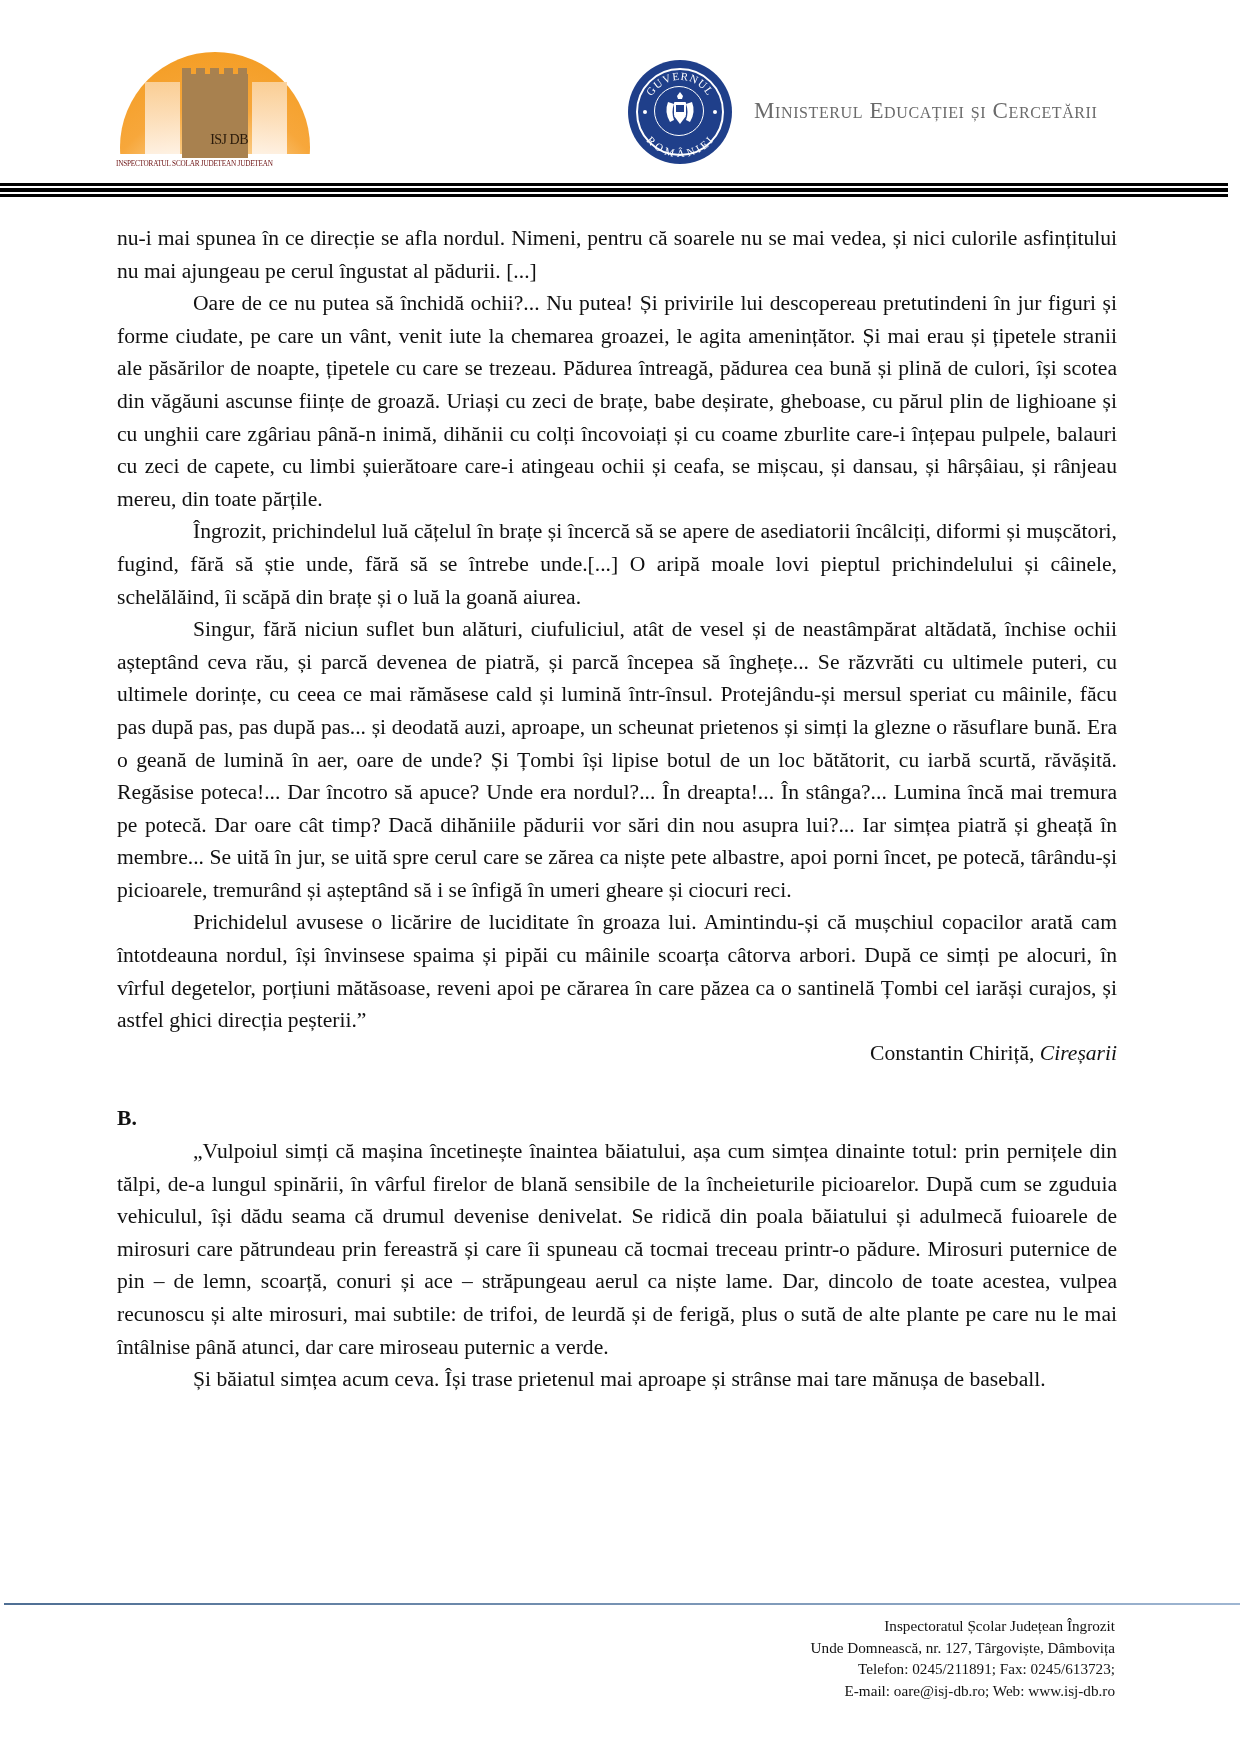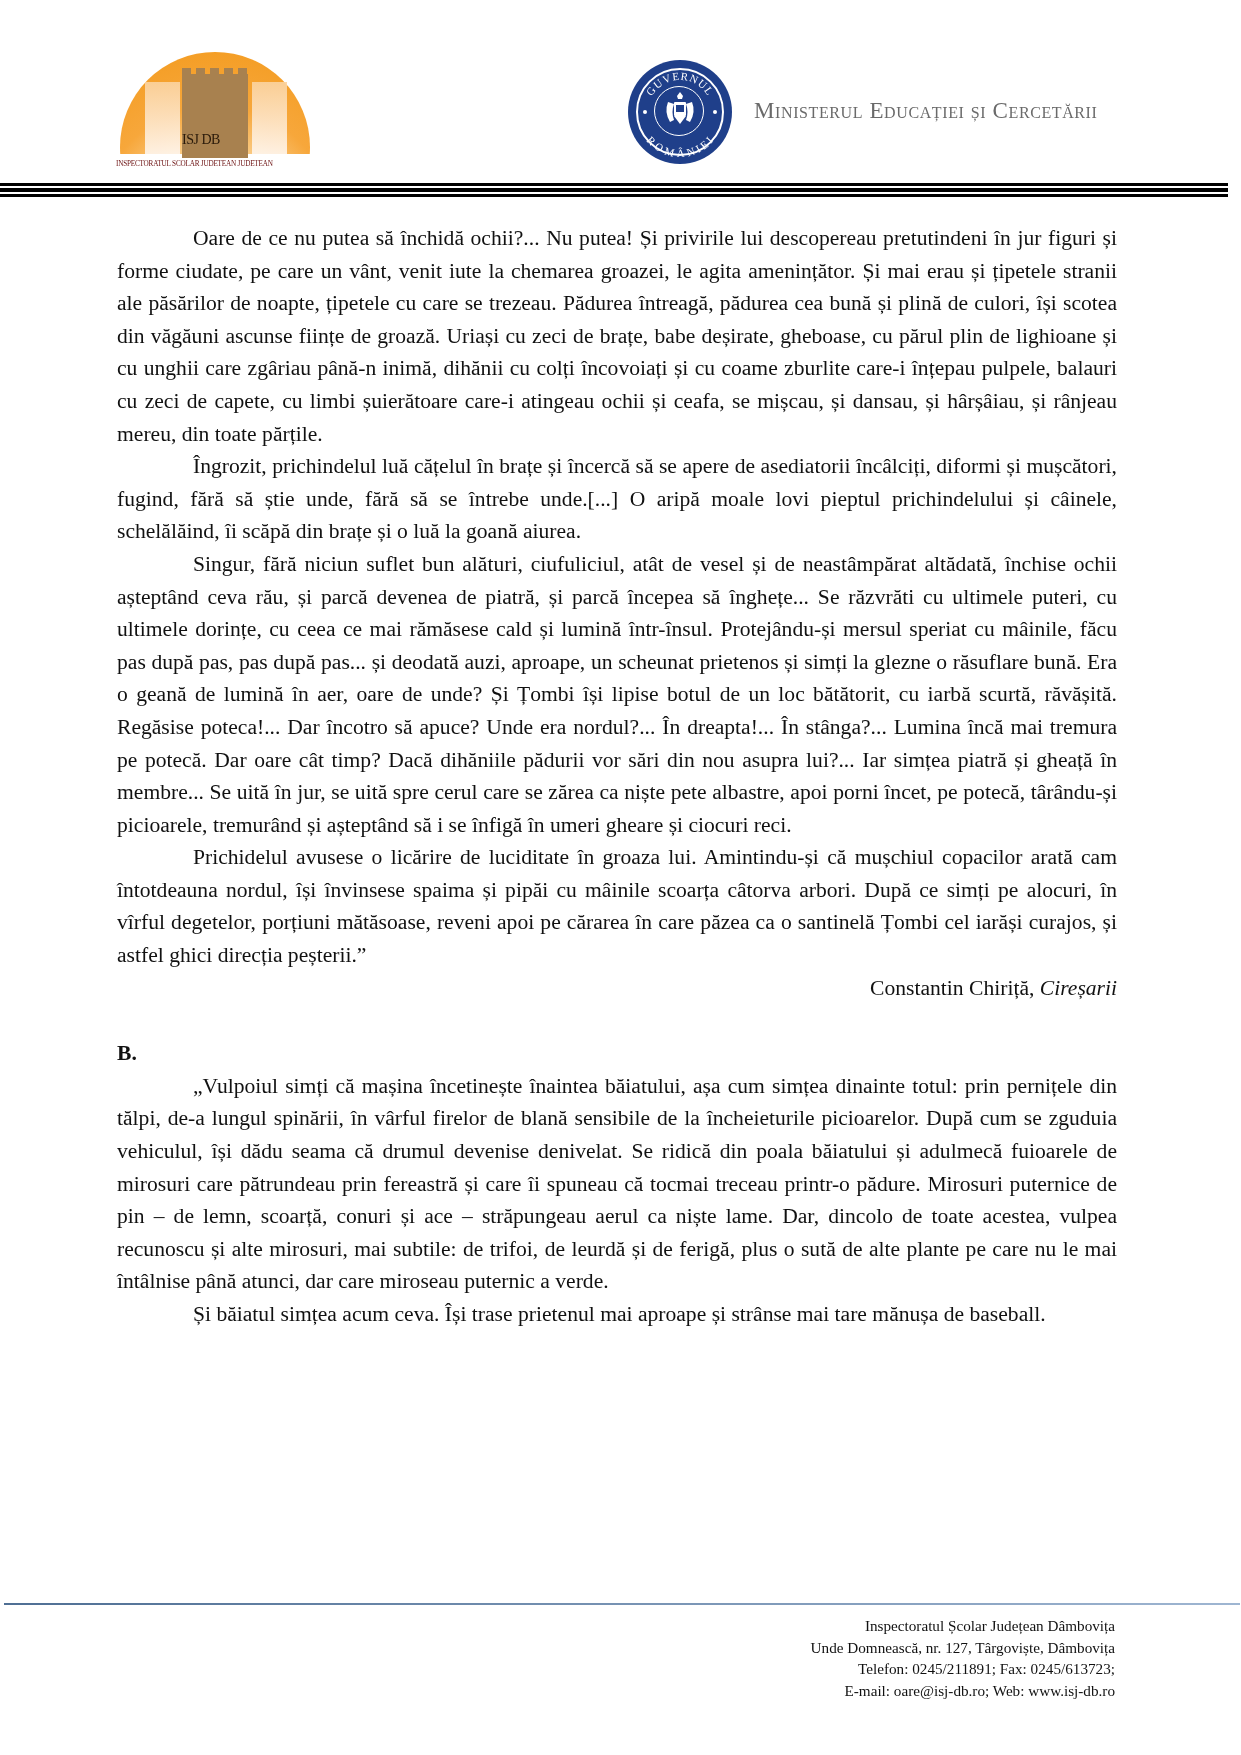--- a/index.html
+++ b/index.html
@@ -12,21 +12,21 @@
     .isj-sun { position: absolute; left: 0; top: 0; width: 190px; height: 190px; border-radius: 50%;
                background: radial-gradient(circle at 50% 90%, #fff7ea 0%, #fbd9a2 30%, #f7a73b 60%, #f39a1c 100%);
                clip-path: inset(0 0 88px 0); }
     .isj-pillar-l { position: absolute; left: 25px; top: 30px; width: 35px; height: 72px;
                     background: linear-gradient(to bottom, #fbd3a0, #fff6ee); opacity: 0.9; }
     .isj-pillar-r { position: absolute; left: 132px; top: 30px; width: 35px; height: 72px;
                     background: linear-gradient(to bottom, #fbd3a0, #fff6ee); opacity: 0.9; }
     .isj-tower { position: absolute; left: 62px; top: 22px; width: 66px; height: 84px; background: #a8814f; }
     .isj-tower::before { content: ""; position: absolute; left: 0; top: -6px; width: 66px; height: 6px;
       background: repeating-linear-gradient(to right, #a8814f 0 9px, transparent 9px 14px); }
-    .isj-abbr { position: absolute; left: 62px; width: 66px; top: 80px; text-align: left;
+    .isj-abbr { position: absolute; left: 62px; width: 66px; top: 80px; text-align: right;
                 font-size: 14px; color: #2a1a0a; letter-spacing: -0.5px; }
     .isj-caption { position: absolute; left: -4px; top: 108px; width: 200px; font-size: 7.2px;
                    color: #6b1010; white-space: nowrap; letter-spacing: -0.2px; }
 
     .gov-seal { position: absolute; left: 628px; top: 60px; width: 104px; height: 104px; border-radius: 50%;
                 background: #1f3f8a; }
     .gov-seal .ring { position: absolute; left: 8px; top: 8px; width: 84px; height: 84px; border-radius: 50%;
                       border: 2px solid #ffffff; }
     .gov-seal .inner { position: absolute; left: 26px; top: 26px; width: 48px; height: 48px; border-radius: 50%;
                        border: 1.5px solid #ffffff; }
@@ -102,34 +102,35 @@
     <div class="l1"></div>
       <div class="g1"></div>
       <div class="l2"></div>
       <div class="g2"></div>
       <div class="l3"></div>
   </div>
 </div>
 
 <div class="content">
   <div>
+    <p>nu-i mai spunea în ce direcție se afla nordul. Nimeni, pentru că soarele nu se mai vedea, și nici culorile asfințitului nu mai ajungeau pe cerul îngustat al pădurii. [...]</p>
     <p class="indent">Oare de ce nu putea să închidă ochii?... Nu putea! Și privirile lui descopereau pretutindeni în jur figuri și forme ciudate, pe care un vânt, venit iute la chemarea groazei, le agita amenințător. Și mai erau și țipetele stranii ale păsărilor de noapte, țipetele cu care se trezeau. Pădurea întreagă, pădurea cea bună și plină de culori, își scotea din văgăuni ascunse ființe de groază. Uriași cu zeci de brațe, babe deșirate, gheboase, cu părul plin de lighioane și cu unghii care zgâriau până-n inimă, dihănii cu colți încovoiați și cu coame zburlite care-i înțepau pulpele, balauri cu zeci de capete, cu limbi șuierătoare care-i atingeau ochii și ceafa, se mișcau, și dansau, și hârșâiau, și rânjeau mereu, din toate părțile.</p>
     <p class="indent">Îngrozit, prichindelul luă cățelul în brațe și încercă să se apere de asediatorii încâlciți, diformi și mușcători, fugind, fără să știe unde, fără să se întrebe unde.[...] O aripă moale lovi pieptul prichindelului și câinele, schelălăind, îi scăpă din brațe și o luă la goană aiurea.</p>
     <p class="indent">Singur, fără niciun suflet bun alături, ciufuliciul, atât de vesel și de neastâmpărat altădată, închise ochii așteptând ceva rău, și parcă devenea de piatră, și parcă începea să înghețe... Se răzvrăti cu ultimele puteri, cu ultimele dorințe, cu ceea ce mai rămăsese cald și lumină într-însul. Protejându-și mersul speriat cu mâinile, făcu pas după pas, pas după pas... și deodată auzi, aproape, un scheunat prietenos și simți la glezne o răsuflare bună. Era o geană de lumină în aer, oare de unde? Și Țombi își lipise botul de un loc bătătorit, cu iarbă scurtă, răvășită. Regăsise poteca!... Dar încotro să apuce? Unde era nordul?... În dreapta!... În stânga?... Lumina încă mai tremura pe potecă. Dar oare cât timp? Dacă dihăniile pădurii vor sări din nou asupra lui?... Iar simțea piatră și gheață în membre... Se uită în jur, se uită spre cerul care se zărea ca niște pete albastre, apoi porni încet, pe potecă, târându-și picioarele, tremurând și așteptând să i se înfigă în umeri gheare și ciocuri reci.</p>
     <p class="indent">Prichidelul avusese o licărire de luciditate în groaza lui. Amintindu-și că mușchiul copacilor arată cam întotdeauna nordul, își învinsese spaima și pipăi cu mâinile scoarța câtorva arbori. După ce simți pe alocuri, în vîrful degetelor, porțiuni mătăsoase, reveni apoi pe cărarea în care păzea ca o santinelă Țombi cel iarăși curajos, și astfel ghici direcția peșterii.”</p>
     <p class="attribution"><span>Constantin Chiriță, </span><em>Cireșarii</em></p>
   </div>
 
   <p class="section-label">B.</p>
 
   <div>
     <p class="indent">„Vulpoiul simți că mașina încetinește înaintea băiatului, așa cum simțea dinainte totul: prin pernițele din tălpi, de-a lungul spinării, în vârful firelor de blană sensibile de la încheieturile picioarelor. După cum se zguduia vehiculul, își dădu seama că drumul devenise denivelat. Se ridică din poala băiatului și adulmecă fuioarele de mirosuri care pătrundeau prin fereastră și care îi spuneau că tocmai treceau printr-o pădure. Mirosuri puternice de pin – de lemn, scoarță, conuri și ace – străpungeau aerul ca niște lame. Dar, dincolo de toate acestea, vulpea recunoscu și alte mirosuri, mai subtile: de trifoi, de leurdă și de ferigă, plus o sută de alte plante pe care nu le mai întâlnise până atunci, dar care miroseau puternic a verde.</p>
     <p class="indent">Și băiatul simțea acum ceva. Își trase prietenul mai aproape și strânse mai tare mănușa de baseball.</p>
   </div>
 </div>
 
 <div class="rule-bottom"></div>
 <div class="footer">
-  <div>Inspectoratul Școlar Județean Dâmbovița</div>
+  <div>Inspectoratul Școlar Județean Îngrozit</div>
   <div>Unde Domnească,  nr. 127, Târgoviște, Dâmbovița</div>
   <div>Telefon: 0245/211891;  Fax: 0245/613723;</div>
   <div>E-mail:  oare@isj-db.ro; Web: www.isj-db.ro</div>
 </div>
 
 </body></html>

